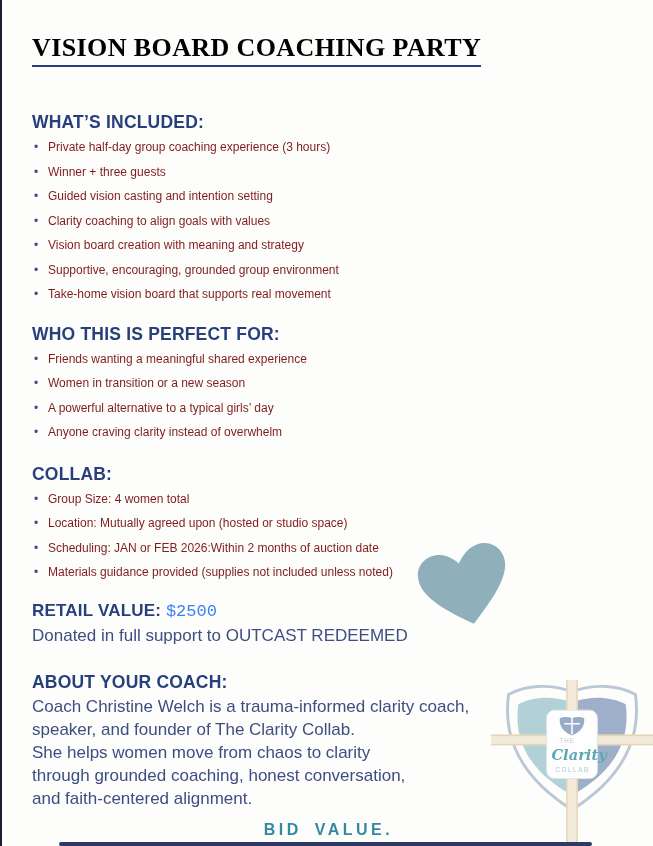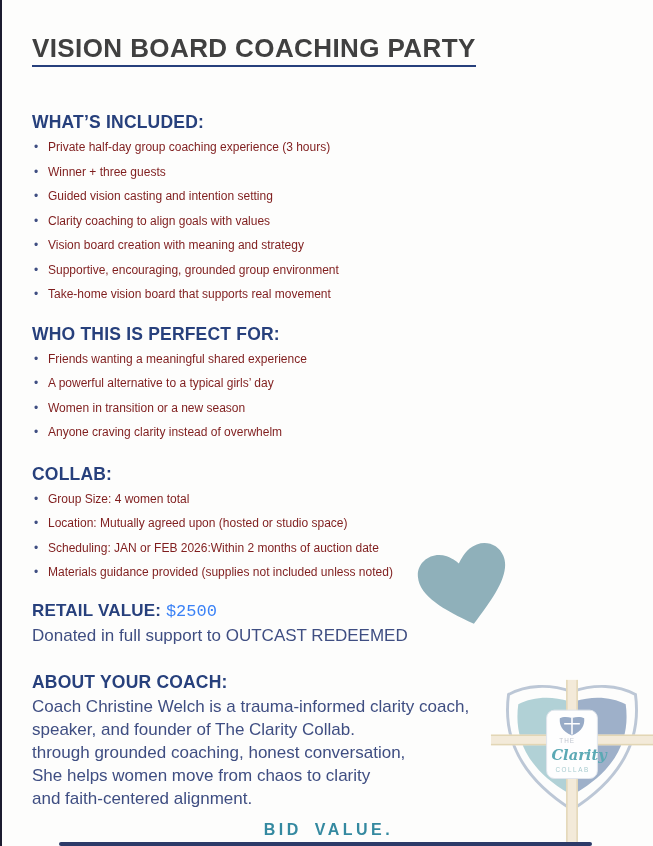--- a/index.html
+++ b/index.html
@@ -10,23 +10,23 @@
     background:#fdfdfc;
     border-left:2px solid #1c1c30;
     overflow:hidden;
     font-family:"Liberation Sans",sans-serif;
     color:#3f4e82;
   }
   .content{position:relative;padding:33px 28px 0 30px;z-index:2;}
   .title{
     display:inline-block;
     font-size:26px;line-height:30px;font-weight:bold;
-    color:#404040;letter-spacing:0.4px;
+    color:#000000;letter-spacing:0.4px;
     border-bottom:2.5px solid #27407c;
-    padding-bottom:2px;margin:0 0 8px 0;
+    padding-bottom:2px;margin:0 0 8px 0;font-family:Liberation Serif, serif;
   }
   .sec-heading{
     font-size:17.5px;line-height:22px;font-weight:bold;
     color:#27407c;letter-spacing:0.2px;margin:0 0 2px 0;
   }
   ul.bullets{list-style:none;margin:0;padding:0;}
   ul.bullets li{
     font-size:12px;line-height:24.5px;color:#7f1d1d;
     padding-left:16px;position:relative;
   }
@@ -117,22 +117,22 @@
         <li>Vision board creation with meaning and strategy</li>
         <li>Supportive, encouraging, grounded group environment</li>
         <li>Take-home vision board that supports real movement</li>
       </ul>
     </div>
 
     <div class="section s2">
       <div class="sec-heading">WHO THIS IS PERFECT FOR:</div>
       <ul class="bullets">
         <li>Friends wanting a meaningful shared experience</li>
+        <li>Women in transition or a new season</li>
         <li>A powerful alternative to a typical girls’ day</li>
-        <li>Women in transition or a new season</li>
         <li>Anyone craving clarity instead of overwhelm</li>
       </ul>
     </div>
 
     <div class="section s3">
       <div class="sec-heading">COLLAB:</div>
       <ul class="bullets">
         <li>Group Size: 4 women total</li>
         <li>Location: Mutually agreed upon (hosted or studio space)</li>
         <li>Scheduling: JAN or FEB 2026:Within 2 months of auction date</li>
@@ -143,22 +143,22 @@
     <div class="retail-line">
       <span class="retail-label">RETAIL VALUE:</span>
       <span class="retail-amount">$2500</span>
     </div>
     <div class="donation">Donated in full support to OUTCAST REDEEMED</div>
 
     <div class="about-block">
       <div class="sec-heading">ABOUT YOUR COACH:</div>
       <div class="about-line">Coach Christine Welch is a trauma-informed clarity coach,</div>
       <div class="about-line">speaker, and founder of The Clarity Collab.</div>
+      <div class="about-line">She helps women move from chaos to clarity</div>
       <div class="about-line">through grounded coaching, honest conversation,</div>
-      <div class="about-line">She helps women move from chaos to clarity</div>
       <div class="about-line">and faith-centered alignment.</div>
     </div>
 
     <div class="tagline">
       <div>BID VALUE.</div>
       <div>ABOUT YOUR PEOPLE.</div>
       <div>LEAVE WITH CLARITY.</div>
     </div>
   </div>
 

